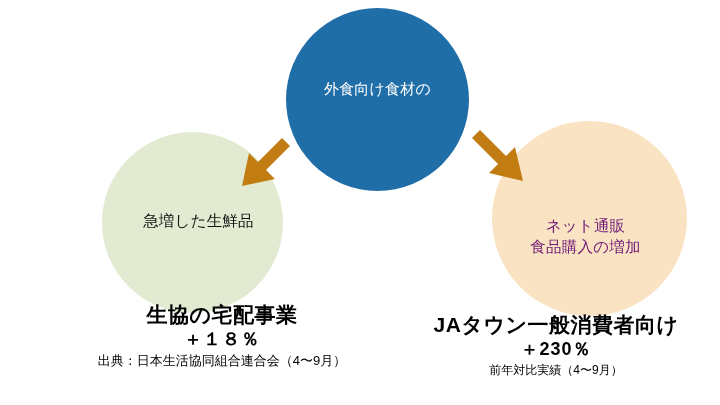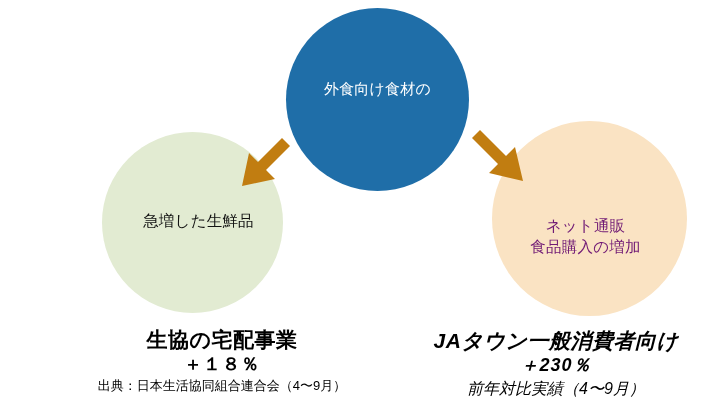--- a/index.html
+++ b/index.html
@@ -88,22 +88,22 @@
   }
   #arrow-left { left: 196px; top: 136px; }
   #arrow-right { left: 442px; top: 126px; }
 
   
   .caption-block {
     position: absolute;
     text-align: center;
     z-index: 5;
   }
-  #caption-left  { left: 38px;  top: 328px; width: 320px; }
-  #caption-right { left: 372px; top: 329px; width: 320px; font-style: italic; }
+  #caption-left  { left: 38px;  top: 303px; width: 320px; }
+  #caption-right { left: 372px; top: 313px; width: 320px; }
 
   .cap-title {
     font-weight: bold;
     font-size: 21px;
     line-height: 1.18;
     letter-spacing: 0.5px;
     white-space: nowrap;
   }
   .cap-value {
     font-weight: bold;
@@ -111,21 +111,21 @@
     line-height: 1.25;
     letter-spacing: 1px;
     white-space: nowrap;
   }
   .cap-source {
     font-size: 13px;
     line-height: 1.3;
     margin-top: 3px;
     white-space: nowrap;
   }
-  #caption-right .cap-source { font-size: 16px; }
+  #caption-right .cap-source { font-size: 12px; }
 </style>
 </head>
 <body>
 
 <div id="stage">
 
   <div class="circle" id="circle-top">
     <div class="c-text">
       <div class="c-line">外食向け食材の</div>
       <div class="c-gap"></div>

